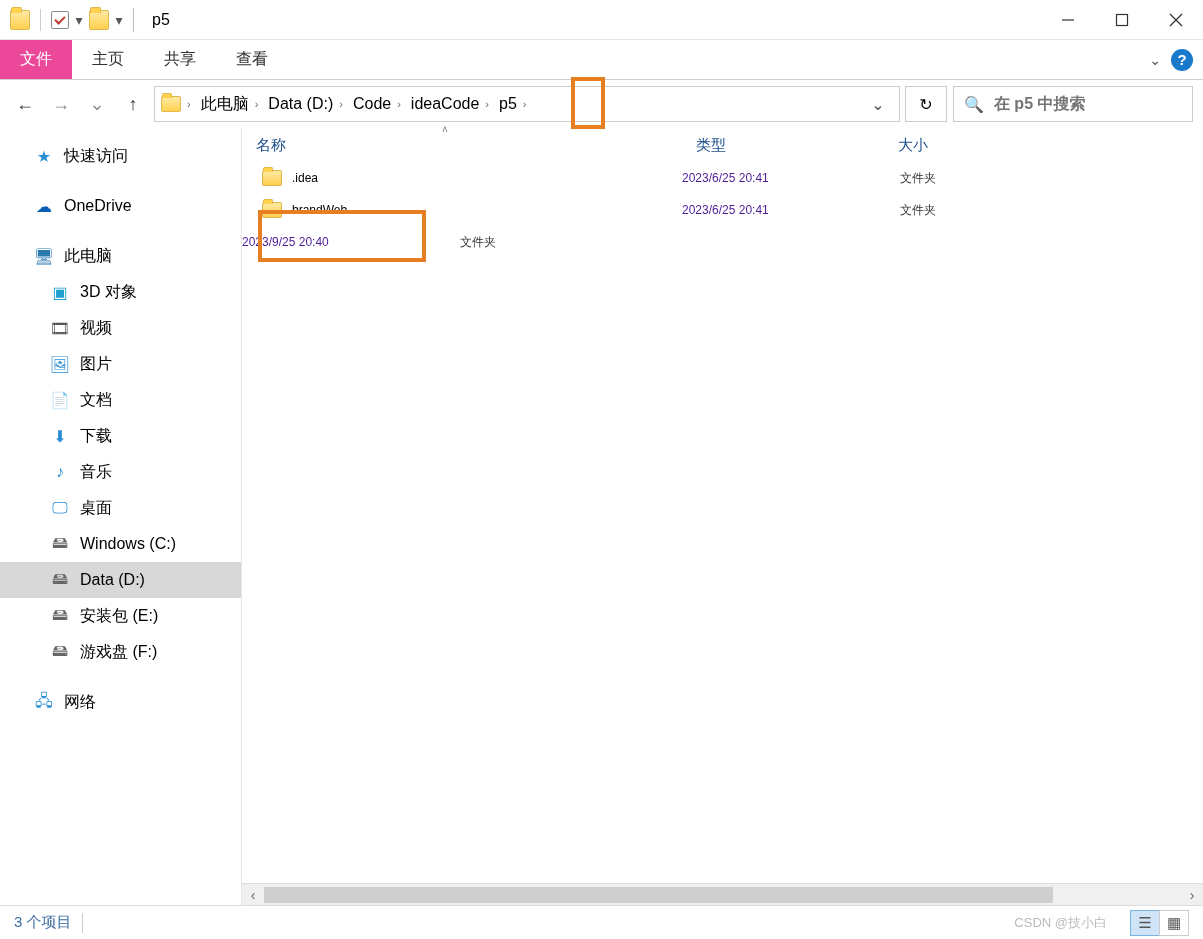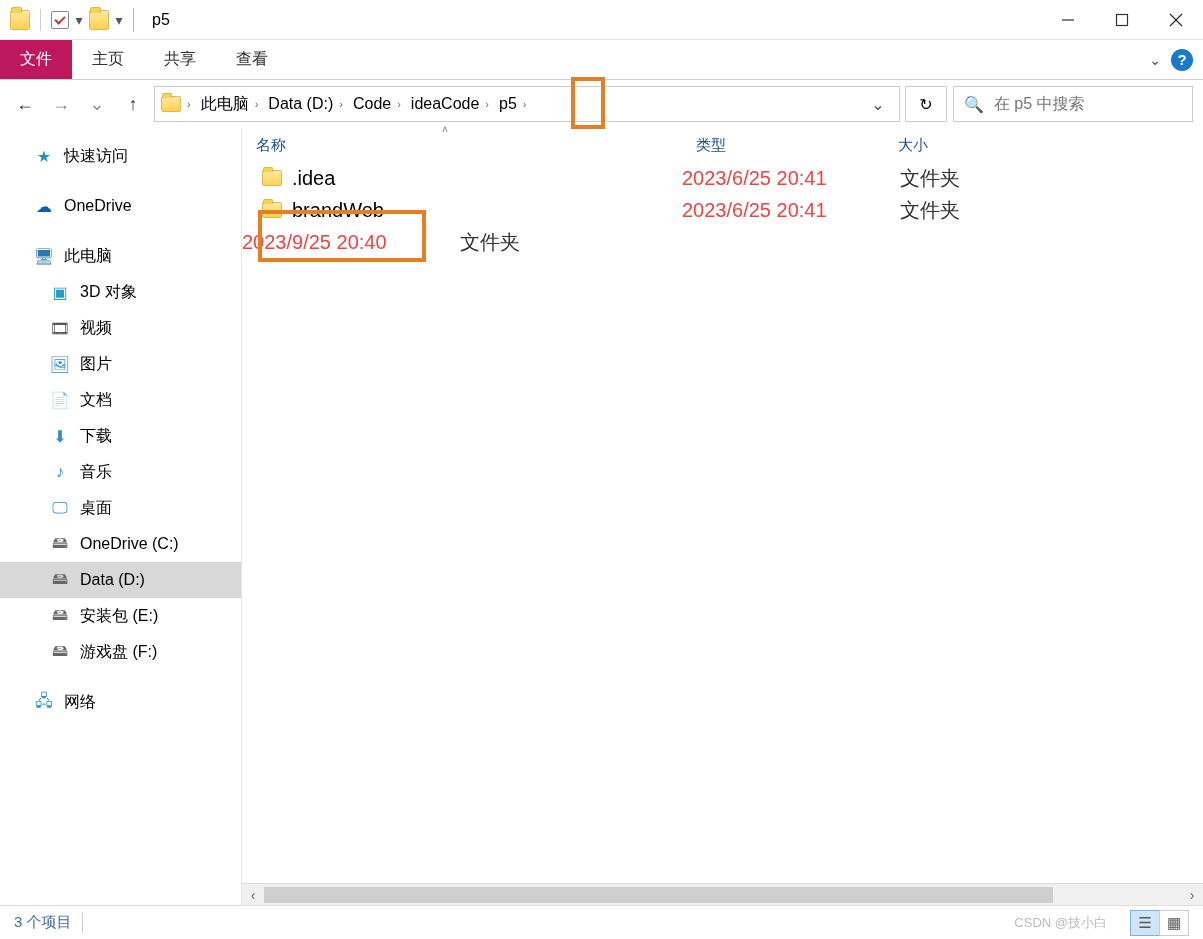--- a/index.html
+++ b/index.html
@@ -87,21 +87,21 @@
   }
   .ribbon-tab {
     padding: 0 20px;
     display:flex;
     align-items:center;
     font-size: 16px;
     color:#333;
     cursor:pointer;
   }
   .ribbon-tab.file {
-    background:#be185d;
+    background:#ec4899;
     color:#fff;
   }
   .ribbon-spacer { flex:1; }
   .ribbon-right { display:flex; align-items:center; padding-right:10px; gap:10px;}
   .chev-down { color:#555; font-size:14px; }
   .help-icon {
     width:22px; height:22px;
     border-radius:50%;
     background:#1979ca;
     color:#fff;
@@ -161,20 +161,21 @@
     border:1px solid #ccc;
     display:flex; align-items:center;
     padding: 0 10px;
     gap:10px;
     color:#777;
     font-size:16px;
   }
   .searchbox input {
     border:none; outline:none; font-size:16px; width:100%; color:#333;
     font-family:inherit;
+    font-weight:bold;
   }
   
   .main {
     display:flex;
     height: calc(939px - 40px - 40px - 48px - 34px);
   }
   .sidebar {
     width: 242px;
     border-right: 1px solid #e5e5e5;
     overflow-y:auto;
@@ -233,25 +234,25 @@
     position:absolute;
     left:200px; top:-4px;
     color:#777;
     font-size:10px;
   }
   .rows { flex:1; position:relative; }
   .row {
     height:32px;
     display:flex;
     align-items:center;
-    font-size:20px;
+    font-size:12px;
     cursor:pointer;
   }
   .row .cell-name { width:440px; display:flex; align-items:center; gap:10px; padding-left:20px;}
-  .row .cell-date { width:218px; color:#ef4444; }
+  .row .cell-date { width:218px; color:#4c1d95; }
   .row .cell-type { width:202px; color:#333; }
   .folder-glyph {
     width:20px; height:16px;
     background: linear-gradient(#ffe9a6,#ffd24d);
     border:1px solid #e1b84a;
     border-radius:2px;
     position:relative;
   }
   .folder-glyph::before{
     content:"";
@@ -424,21 +425,21 @@
     <div class="tree-item indent">
         <span class="tree-icon ico-music">♪</span>
         <span>音乐</span>
       </div>
     <div class="tree-item indent">
         <span class="tree-icon ico-desktop">🖵</span>
         <span>桌面</span>
       </div>
     <div class="tree-item indent">
         <span class="tree-icon ico-drive">🖴</span>
-        <span>OneDrive (C:)</span>
+        <span>Windows (C:)</span>
       </div>
     <div class="tree-item indent selected">
         <span class="tree-icon ico-drive">🖴</span>
         <span>Data (D:)</span>
       </div>
     <div class="tree-item indent">
         <span class="tree-icon ico-drive">🖴</span>
         <span>安装包 (E:)</span>
       </div>
     <div class="tree-item indent">

